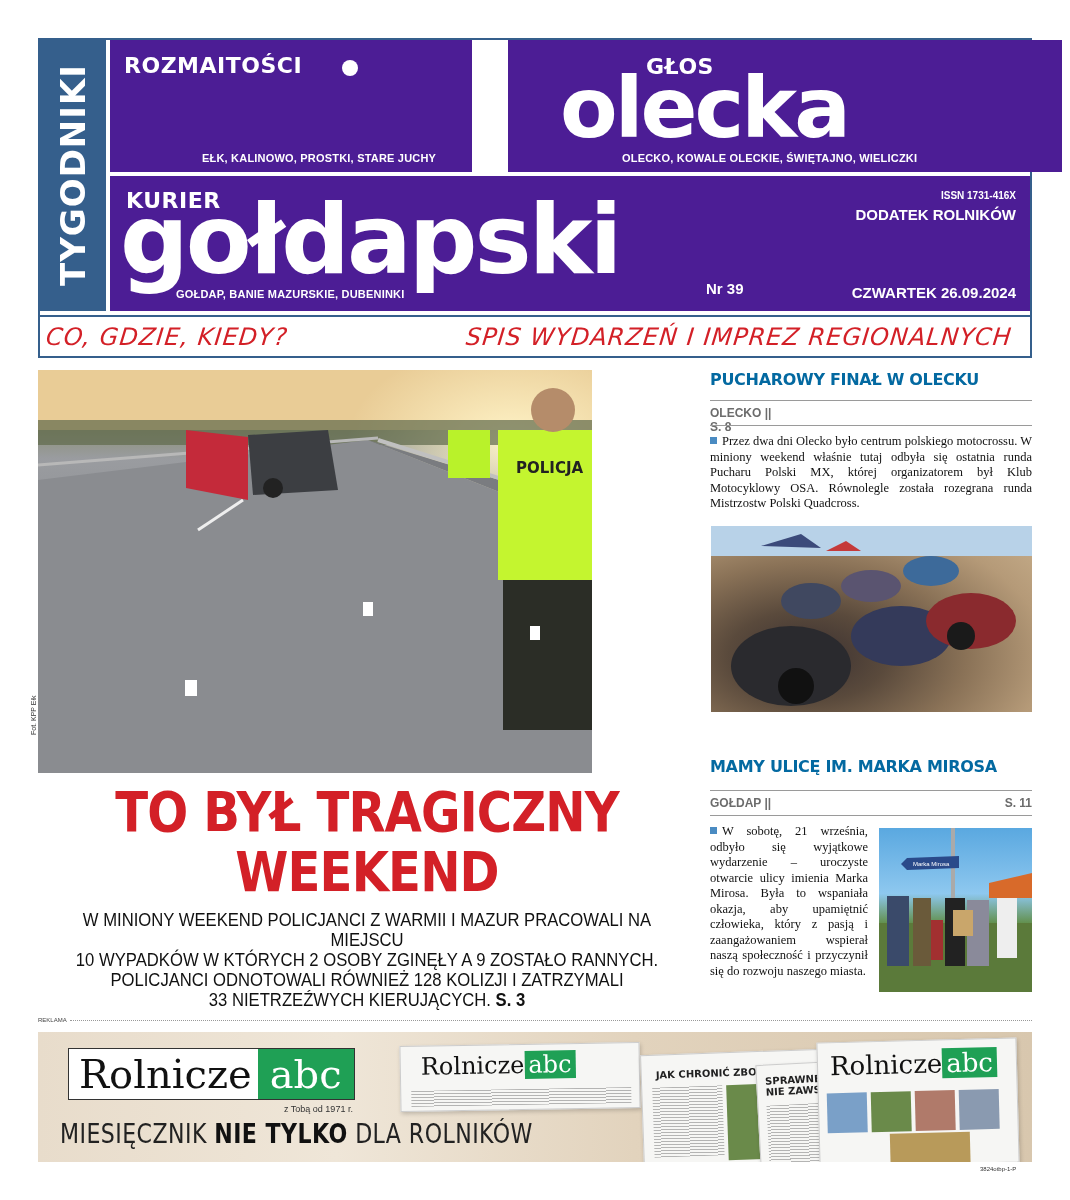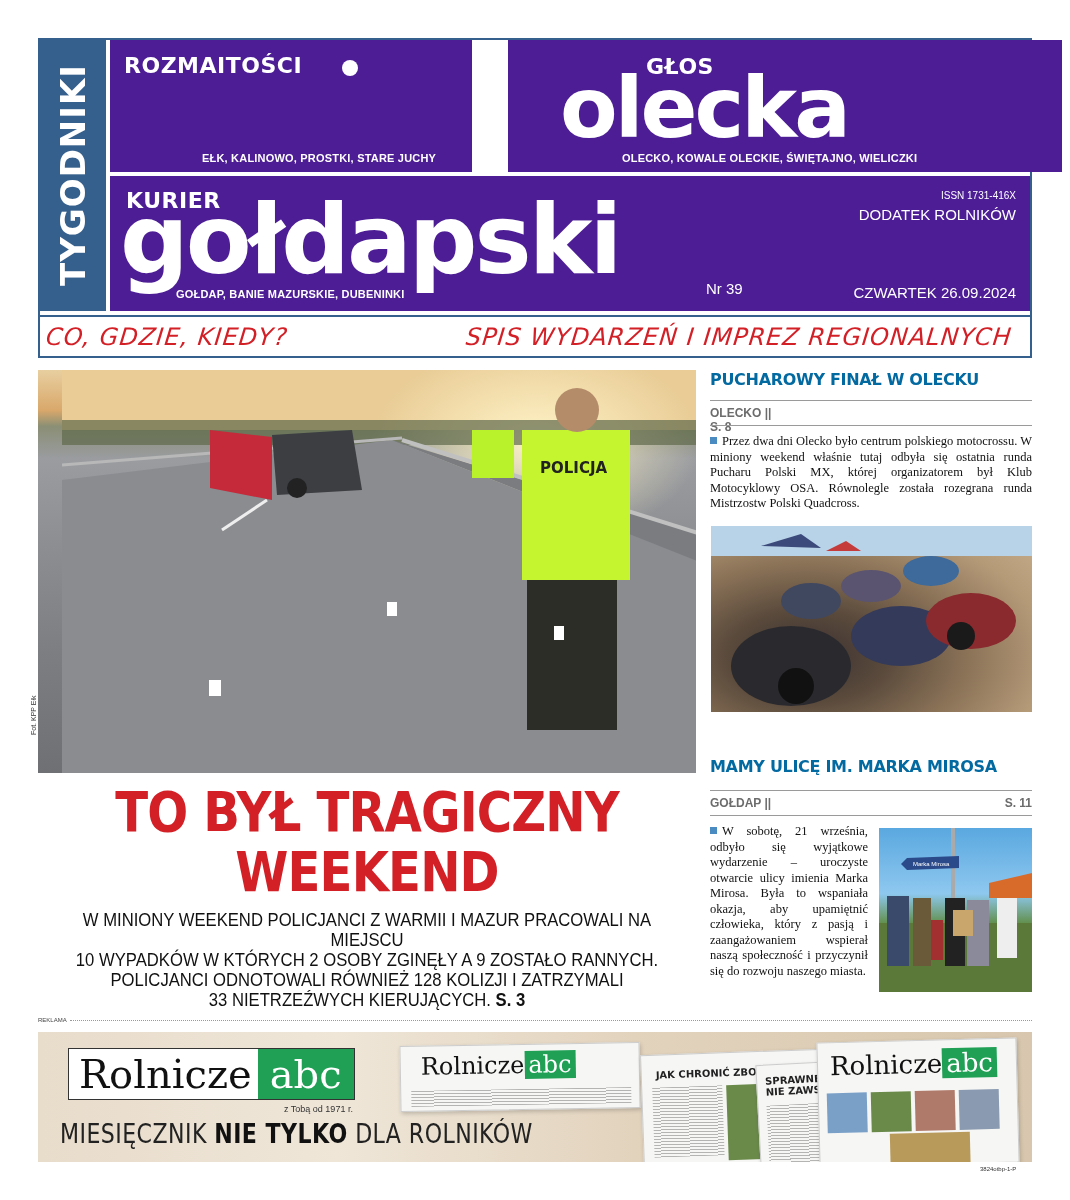--- a/index.html
+++ b/index.html
@@ -10,27 +10,27 @@
   .side-bar { position: absolute; left: 0; top: 0; width: 66px; height: 271px; background: #355f8c; }
   .side-text { position: absolute; left: 33px; top: 135px; transform: translate(-50%, -50%) rotate(-90deg); color: #fff; font-family: "DejaVu Sans", sans-serif; font-weight: bold; font-size: 34px; letter-spacing: 1px; white-space: nowrap; }
   .panel { position: absolute; background: #4c1d95; color: #fff; }
   .p-elk { left: 70px; top: 0; width: 362px; height: 132px; }
   .p-olecko { left: 436px; top: 0; width: 554px; height: 132px; margin-left: 32px; }
   .p-goldap { left: 70px; top: 136px; width: 920px; height: 135px; }
   .kicker { position: absolute; font-family: "DejaVu Sans", sans-serif; font-weight: bold; font-size: 22px; letter-spacing: 0.5px; }
   .bigword { position: absolute; font-family: "DejaVu Sans", sans-serif; font-weight: bold; letter-spacing: -3px; line-height: 1; }
   .areas { position: absolute; font-family: "Liberation Sans", sans-serif; font-weight: bold; font-size: 11px; letter-spacing: 0.2px; }
   .dot { position: absolute; width: 16px; height: 16px; border-radius: 50%; background: #fff; }
-  .meta { position: absolute; font-family: "Liberation Sans", sans-serif; color: #fff; }
+  .meta { position: absolute; font-family: "Liberation Sans", sans-serif; color: #fff; font-weight: bold; }
   .tagline { position: absolute; left: 0; top: 275px; width: 990px; height: 41px; background: #fff; border-top: 2px solid #355f8c; }
   .tag { position: absolute; top: 6px; font-family: "DejaVu Sans", sans-serif; font-style: italic; color: #d32027; font-size: 24px; letter-spacing: 1px; transform: skewX(-6deg); }
 
   
-  .photo-main { position: absolute; left: 38px; top: 370px; width: 658px; height: 403px; overflow: hidden;
-    background: linear-gradient(180deg, #e8cfa0 0%, #d9a86b 10%, #8a8f75 14%, #9a9ca0 22%, #8b8d90 45%, #7c7e82 70%, #6e7074 100%); padding-left: 24px; }
+  .photo-main { position: absolute; left: 38px; top: 370px; width: 554px; height: 403px; overflow: hidden;
+    background: linear-gradient(180deg, #e8cfa0 0%, #d9a86b 10%, #8a8f75 14%, #9a9ca0 22%, #8b8d90 45%, #7c7e82 70%, #6e7074 100%); }
   .photo-credit { position: absolute; left: 30px; top: 735px; transform: rotate(-90deg); transform-origin: left top; font-size: 7px; color: #333; }
 
   
   .headline { position: absolute; left: 38px; top: 782px; width: 658px; text-align: center; color: #d32027; font-family: "DejaVu Sans", sans-serif; font-weight: bold; font-size: 56px; line-height: 60px; letter-spacing: -1px; transform: scaleX(0.86); }
   .lead { position: absolute; left: 38px; top: 910px; width: 658px; text-align: center; font-family: "Liberation Sans", sans-serif; font-size: 18.5px; line-height: 20px; color: #111; transform: scaleX(0.9); }
   .lead b { font-weight: bold; }
 
   
   .rc-title { position: absolute; left: 710px; font-family: "DejaVu Sans", sans-serif; font-weight: bold; font-size: 16px; color: #0369a1; letter-spacing: -0.3px; }
   .rc-rule { position: absolute; left: 710px; width: 322px; height: 1px; background: #9a9a9a; }

